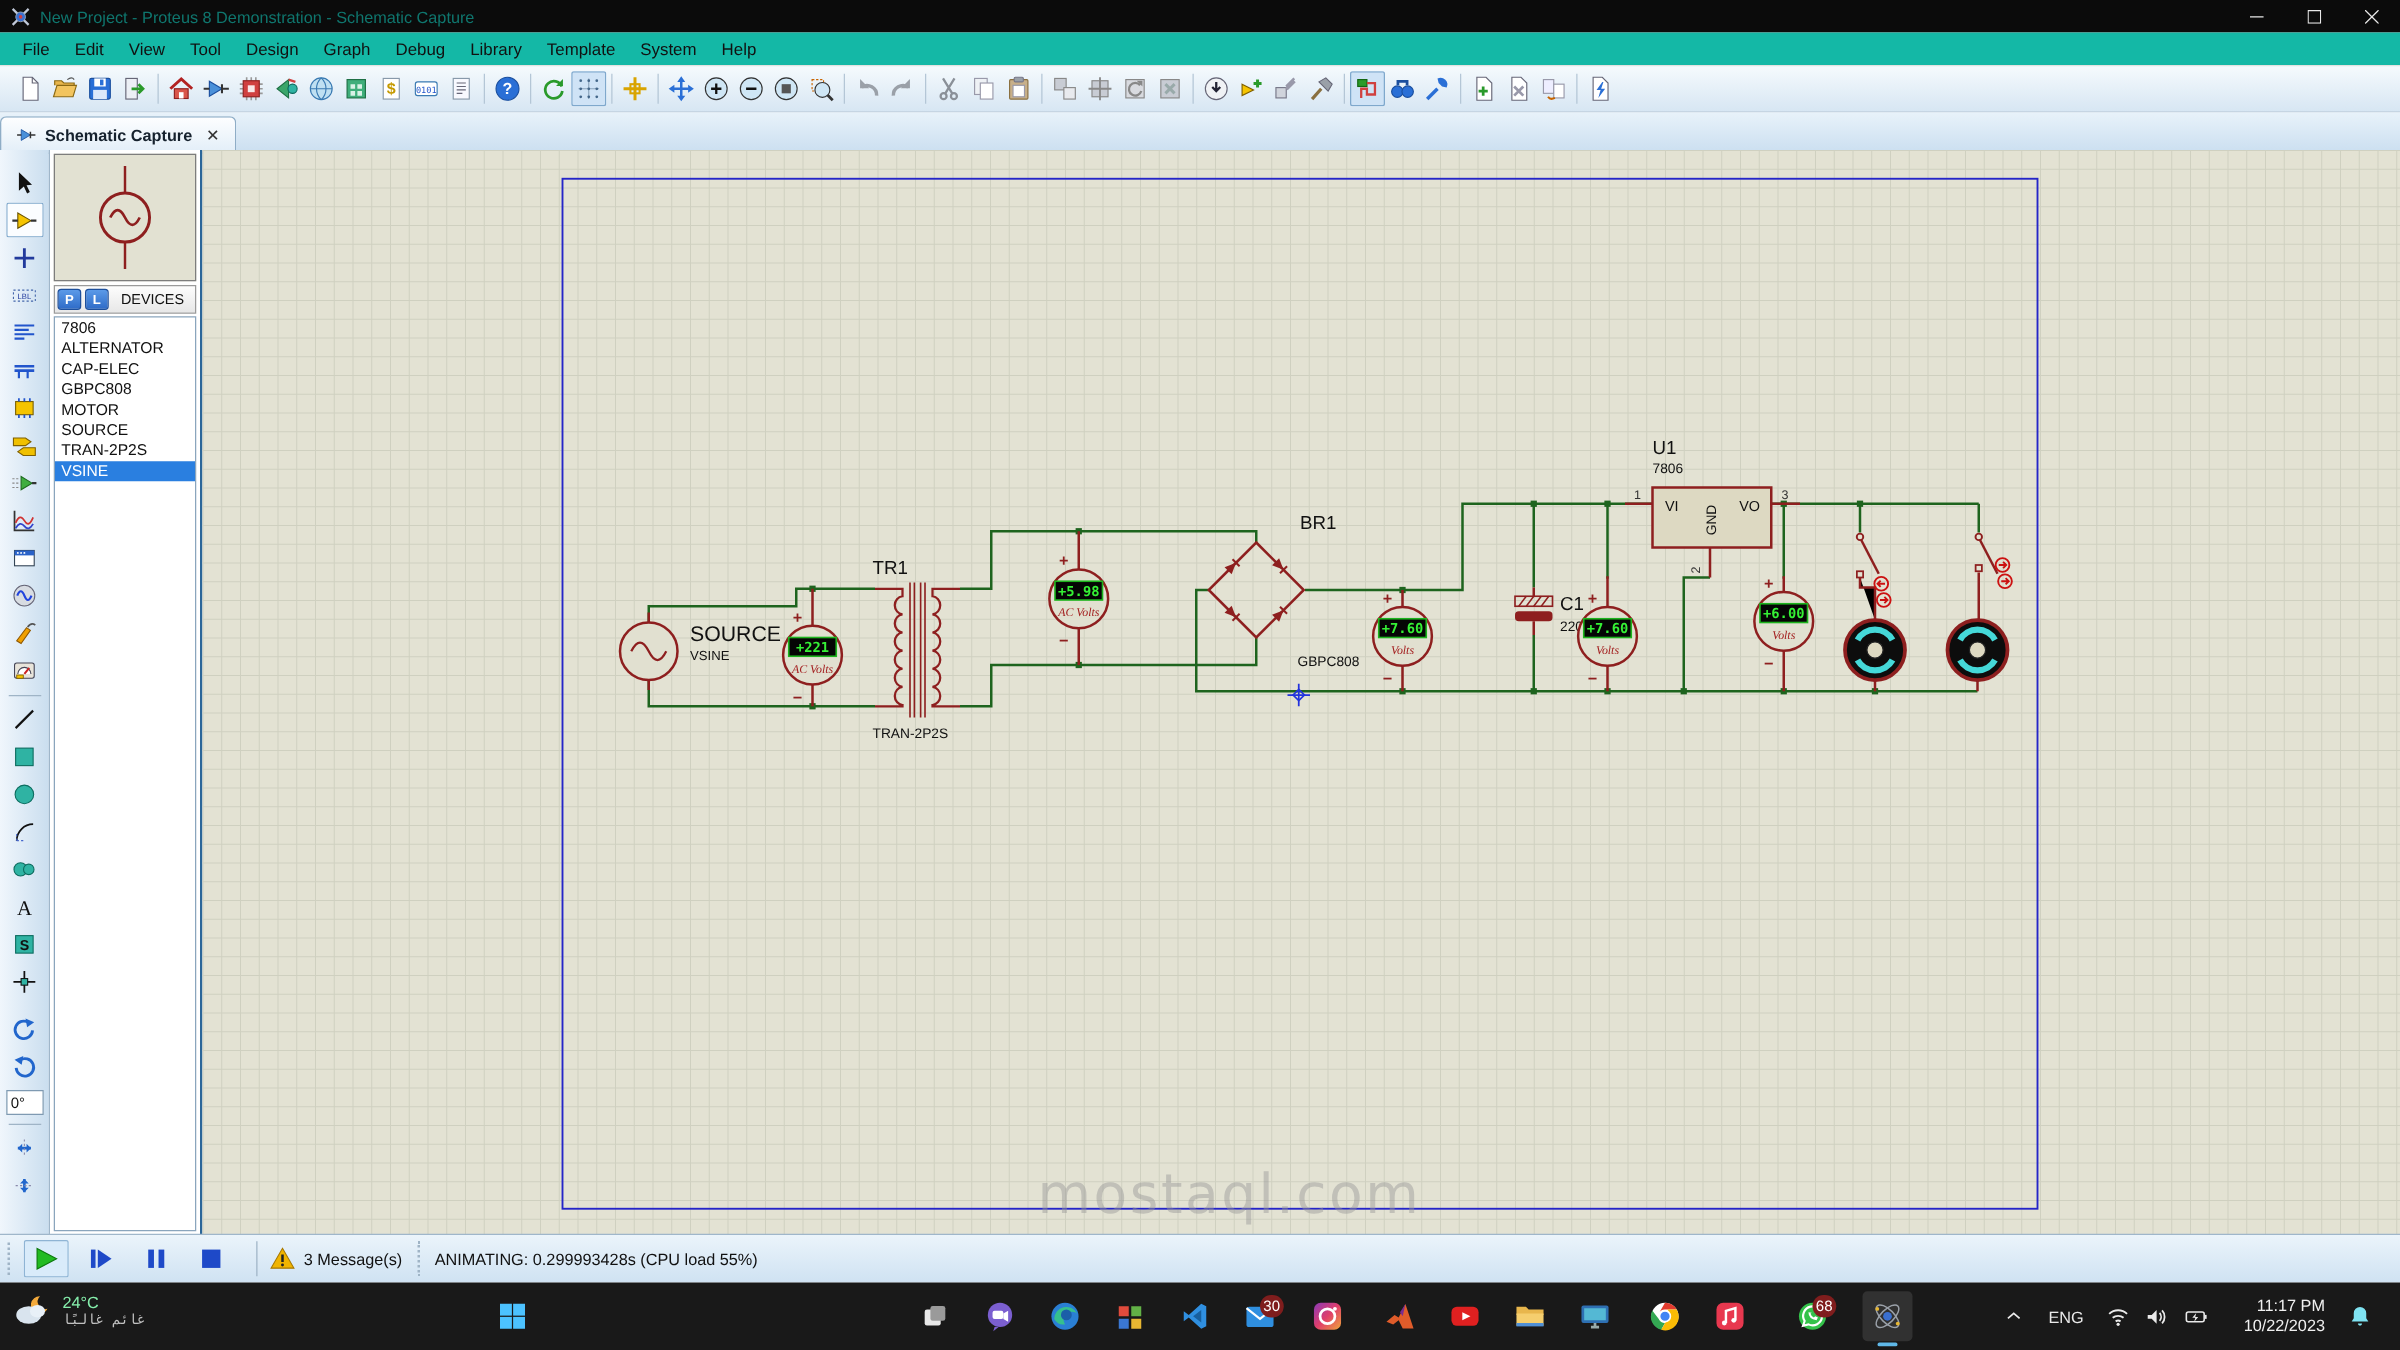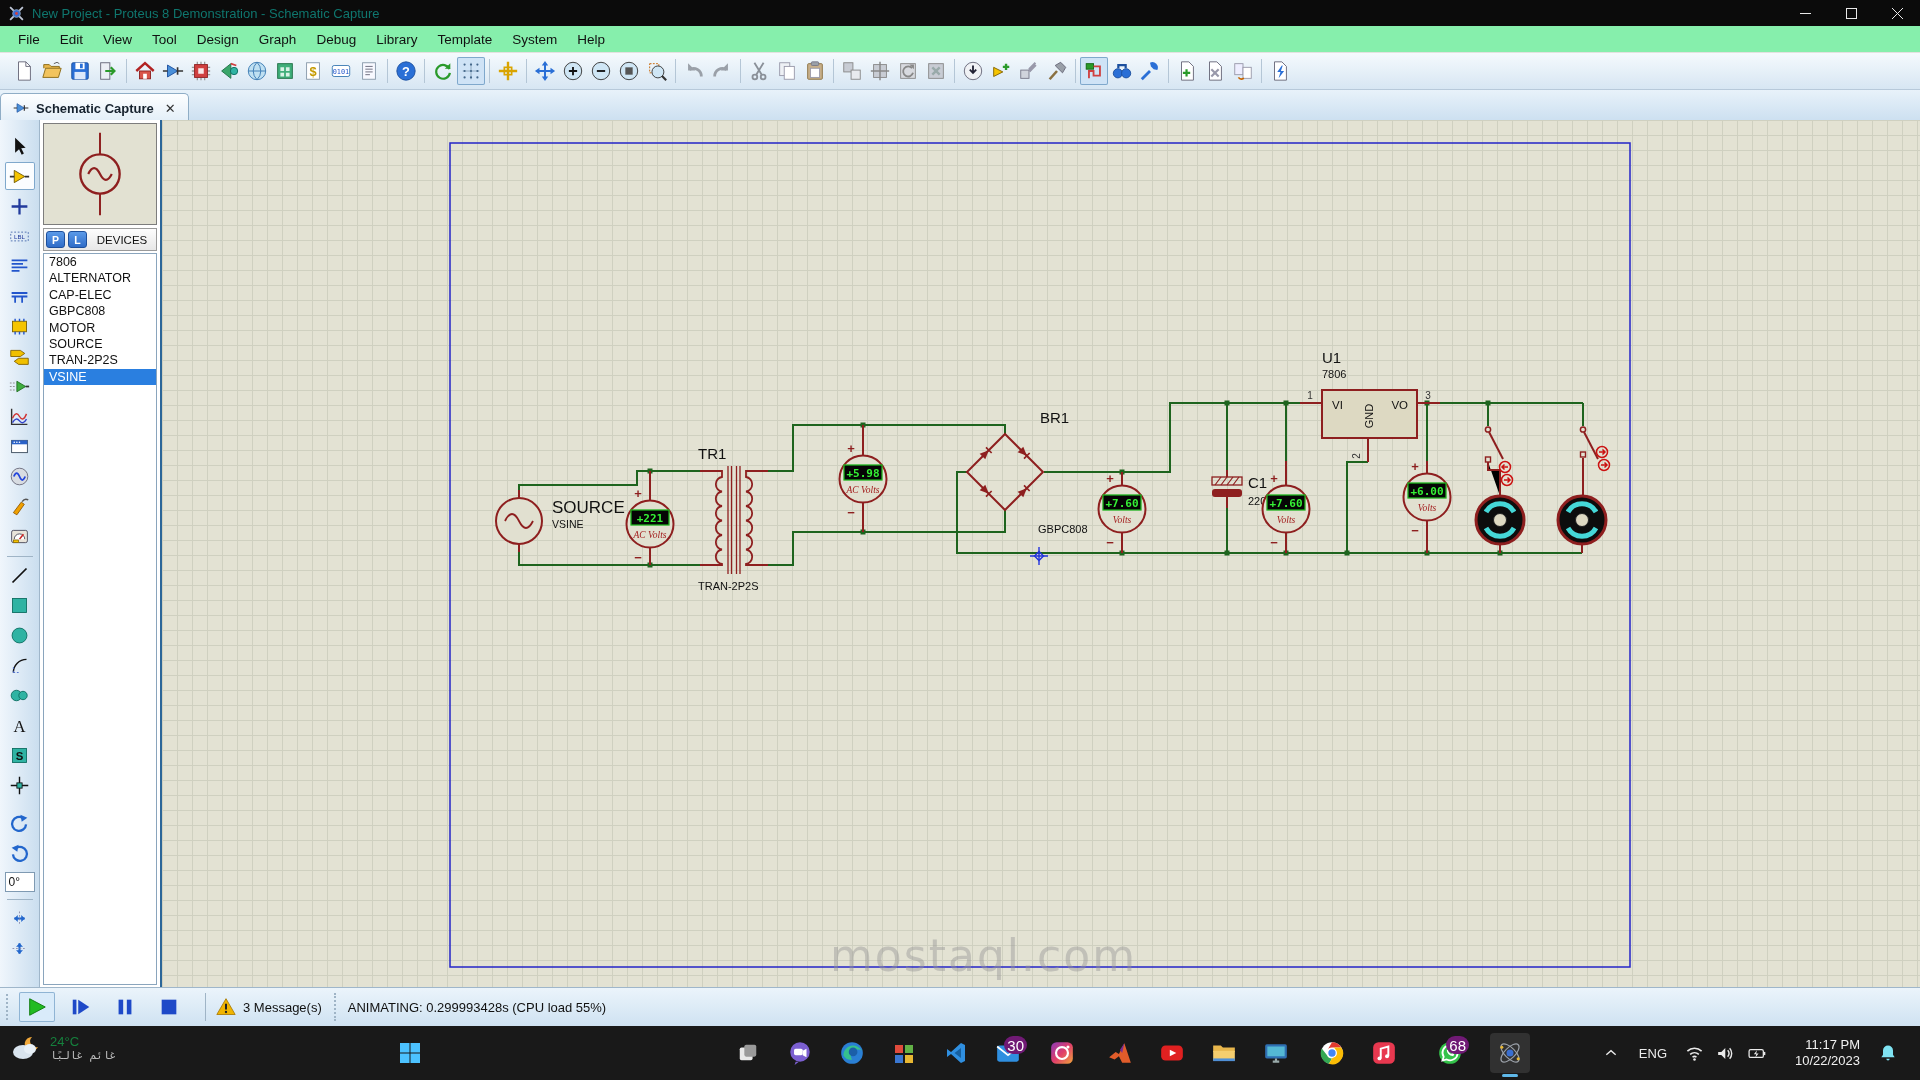--- a/index.html
+++ b/index.html
@@ -8,21 +8,21 @@
   .ic{width:22px;height:22px}
 
   
   .titlebar{height:26px;background:#0b0b0b;display:flex;align-items:center;color:#0f766e}
   .titlebar .appico{margin:0 7px 0 8px}
   .titlebar .ttl{font-size:13px}
   .wincontrols{margin-left:auto;display:flex;height:100%}
   .winbtn{width:46px;height:100%;display:flex;align-items:center;justify-content:center}
 
   
-  .menubar{height:26px;background:#86efac;display:flex;align-items:flex-end;padding-left:8px;border-bottom:1px solid #e3e2e0}
+  .menubar{height:26px;background:#14b8a6;display:flex;align-items:flex-end;padding-left:8px;border-bottom:1px solid #e3e2e0}
   .menuitem{padding:0 10px;font-size:13.5px;color:#111;height:100%;display:flex;align-items:center}
 
   
   .toolbar{height:36px;background:linear-gradient(#f5fafd,#d7e6f3);display:flex;align-items:center;border-bottom:1px solid #b7c9da;padding-left:10px}
   .tbtn{width:28px;height:28px;display:flex;align-items:center;justify-content:center;border-radius:2px}
   .tbtn.pressed{background:#cfe3f6;box-shadow:inset 0 0 0 1px #7fa8cc}
   .tsep{width:1px;height:24px;background:#b4c6d6;margin:0 4px}
   .grip{width:5px;height:26px;border-left:2px dotted #9fb4c6;margin-right:6px}
 
   
@@ -62,30 +62,30 @@
   .statusbar{position:absolute;left:0;right:0;bottom:54px;height:38px;background:linear-gradient(#ebf4fb,#cfe2f2);
              border-top:1px solid #9fb6ca;display:flex;align-items:center;font-size:13px;color:#111}
   .simbtn{width:36px;height:30px;display:flex;align-items:center;justify-content:center;margin-right:8px;border-radius:2px}
   .simbtn.pressed{background:#d9ebfa;box-shadow:inset 0 0 0 1px #8fb4d4}
   .ssep{width:1px;height:28px;background:#9fb4c6;margin:0 10px}
   .sdots{height:28px;border-left:2px dotted #9fb4c6;margin:0 12px}
 
   
   .taskbar{position:absolute;left:0;right:0;bottom:0;height:54px;background:#191919;color:#fff}
   .weather{position:absolute;left:10px;top:7px;display:flex;align-items:center;gap:8px}
-  .weather .t1{font-size:13px;color:#15803d}
+  .weather .t1{font-size:13px;color:#86efac}
   .weather .t2{font-size:11px;color:#c0c0c0;direction:rtl;font-family:Liberation Mono, monospace}
   .tbicon{position:absolute;top:7px;width:40px;height:40px;display:flex;align-items:center;justify-content:center;border-radius:4px}
   .tbicon.active{background:#313131}
   .tbicon.active::after{content:"";position:absolute;bottom:-4px;left:12px;width:16px;height:3px;border-radius:2px;background:#5fb8e8}
   .searchpill{position:absolute;left:455px;top:9px;width:262px;height:36px;border-radius:18px;background:#2e2e2e;
               border:1px solid #474747;display:flex;align-items:center;overflow:hidden}
   .searchpill .stxt{font-size:14px;color:#d8d8d8;margin-left:10px;flex:1}
-  .badge{position:absolute;top:-4px;right:-6px;background:#701a75;color:#fff;border-radius:9px;min-width:18px;height:18px;
-         font-size:15px;display:flex;align-items:center;justify-content:center;padding:0 3px;box-sizing:border-box}
+  .badge{position:absolute;top:-4px;right:-6px;background:#7f1d1d;color:#fff;border-radius:9px;min-width:18px;height:18px;
+         font-size:12px;display:flex;align-items:center;justify-content:center;padding:0 3px;box-sizing:border-box}
   .tray{position:absolute;top:0;height:54px;display:flex;align-items:center;color:#eaeaea}
   .clock{text-align:right;font-size:13px;line-height:16px;color:#f0f0f0}
 
   
   .watermark{position:absolute;left:830px;top:930px;z-index:40;pointer-events:none;text-align:center;
              font-family:"DejaVu Sans",sans-serif;color:rgba(120,120,120,0.30)}
   .watermark .w1{font-size:78px;font-weight:bold;line-height:80px}
   .watermark .w2{font-size:44px;font-weight:normal;color:rgba(150,150,150,0.45);letter-spacing:2px}
 </style>
 </head>

